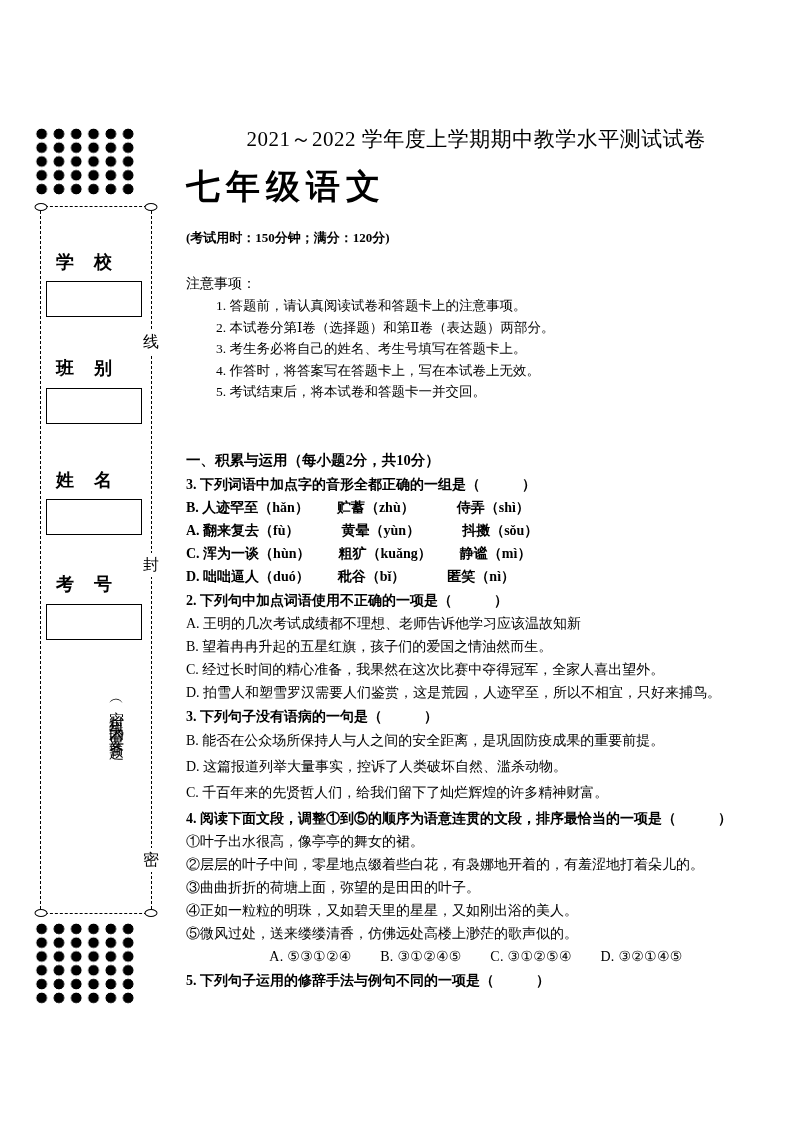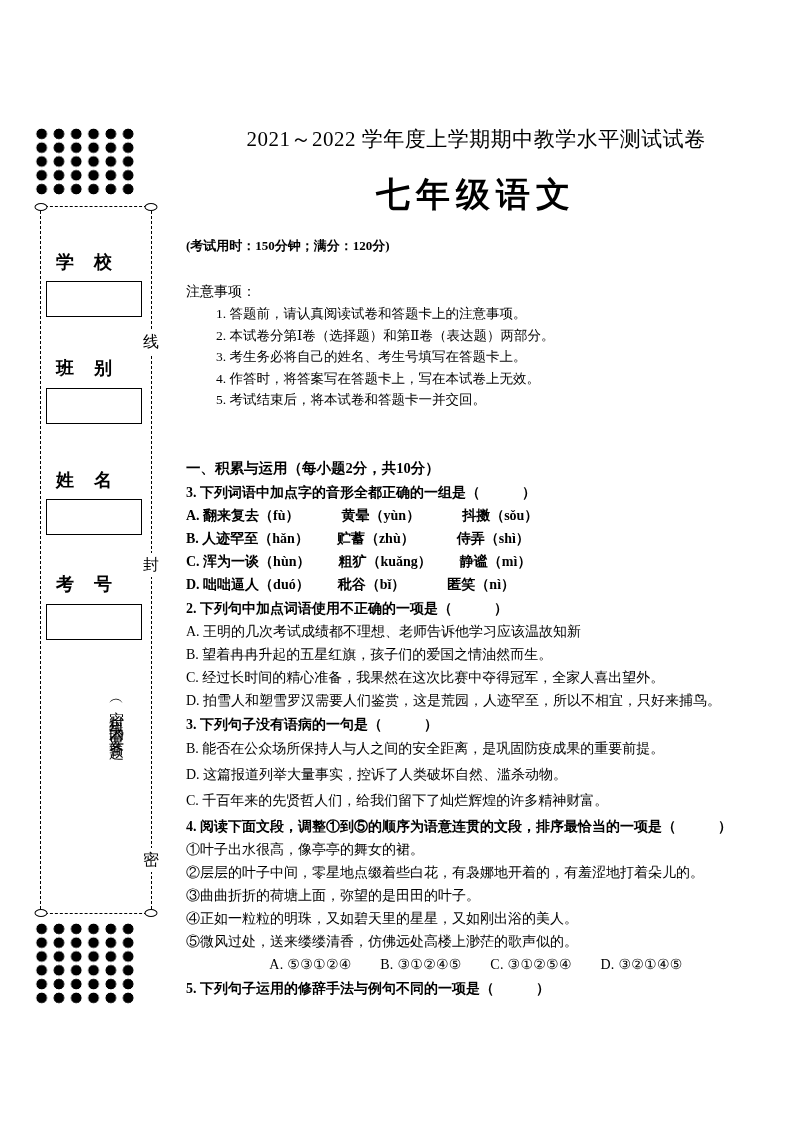--- a/index.html
+++ b/index.html
@@ -39,21 +39,21 @@
   .inner-note{
     position:absolute;left:108px;top:694px;writing-mode:vertical-rl;
     font-size:15px;letter-spacing:5px;line-height:1.1;
   }
   
   .main{
     position:absolute;left:186px;top:128px;width:580px;
     font-size:14px;line-height:23px;
   }
   .doc-title{font-size:21px;font-weight:normal;text-align:center;letter-spacing:.5px;}
-  .subject{font-size:34px;font-weight:bold;text-align:center;margin-top:24px;letter-spacing:6px;line-height:1.15;}
+  .subject{font-size:34px;font-weight:bold;margin-top:16px;letter-spacing:6px;line-height:1.15;}
   .exam-info{font-size:13px;font-weight:bold;margin-top:20px;}
   .notice-head{font-size:14px;font-weight:normal;margin-top:23px;}
   .notice-item{padding-left:30px;font-size:13.5px;line-height:21.5px;}
   .section-head{font-size:14.5px;font-weight:bold;margin-top:46px;}
   .stem{margin-top:1px;}
   .bold{font-weight:bold;}
   .opt{}
   .opt-wide{line-height:26px;}
   .answers{letter-spacing:.3px;text-align:center;}
 </style>
@@ -99,22 +99,22 @@
     <div class="notice-head">注意事项：</div>
     <div class="notice-item">1. 答题前，请认真阅读试卷和答题卡上的注意事项。</div>
     <div class="notice-item">2. 本试卷分第Ⅰ卷（选择题）和第Ⅱ卷（表达题）两部分。</div>
     <div class="notice-item">3. 考生务必将自己的姓名、考生号填写在答题卡上。</div>
     <div class="notice-item">4. 作答时，将答案写在答题卡上，写在本试卷上无效。</div>
     <div class="notice-item">5. 考试结束后，将本试卷和答题卡一并交回。</div>
 
     <div class="section-head">一、积累与运用（每小题2分，共10分）</div>
 
     <div class="stem bold">3. 下列词语中加点字的音形全都正确的一组是（　　　）</div>
+    <div class="opt bold">B. 人迹罕至（hǎn）　　贮蓄（zhù）　　　侍弄（shì）</div>
     <div class="opt bold">A. 翻来复去（fù）　　　黄晕（yùn）　　　抖擞（sǒu）</div>
-    <div class="opt bold">B. 人迹罕至（hǎn）　　贮蓄（zhù）　　　侍弄（shì）</div>
     <div class="opt bold">C. 浑为一谈（hùn）　　粗犷（kuǎng）　　静谧（mì）</div>
     <div class="opt bold">D. 咄咄逼人（duó）　　秕谷（bǐ）　　　匿笑（nì）</div>
 
     <div class="stem bold">2. 下列句中加点词语使用不正确的一项是（　　　）</div>
     <div class="opt">A. 王明的几次考试成绩都不理想、老师告诉他学习应该温故知新</div>
     <div class="opt">B. 望着冉冉升起的五星红旗，孩子们的爱国之情油然而生。</div>
     <div class="opt">C. 经过长时间的精心准备，我果然在这次比赛中夺得冠军，全家人喜出望外。</div>
     <div class="opt">D. 拍雪人和塑雪罗汉需要人们鉴赏，这是荒园，人迹罕至，所以不相宜，只好来捕鸟。</div>
 
     <div class="stem bold">3. 下列句子没有语病的一句是（　　　）</div>

